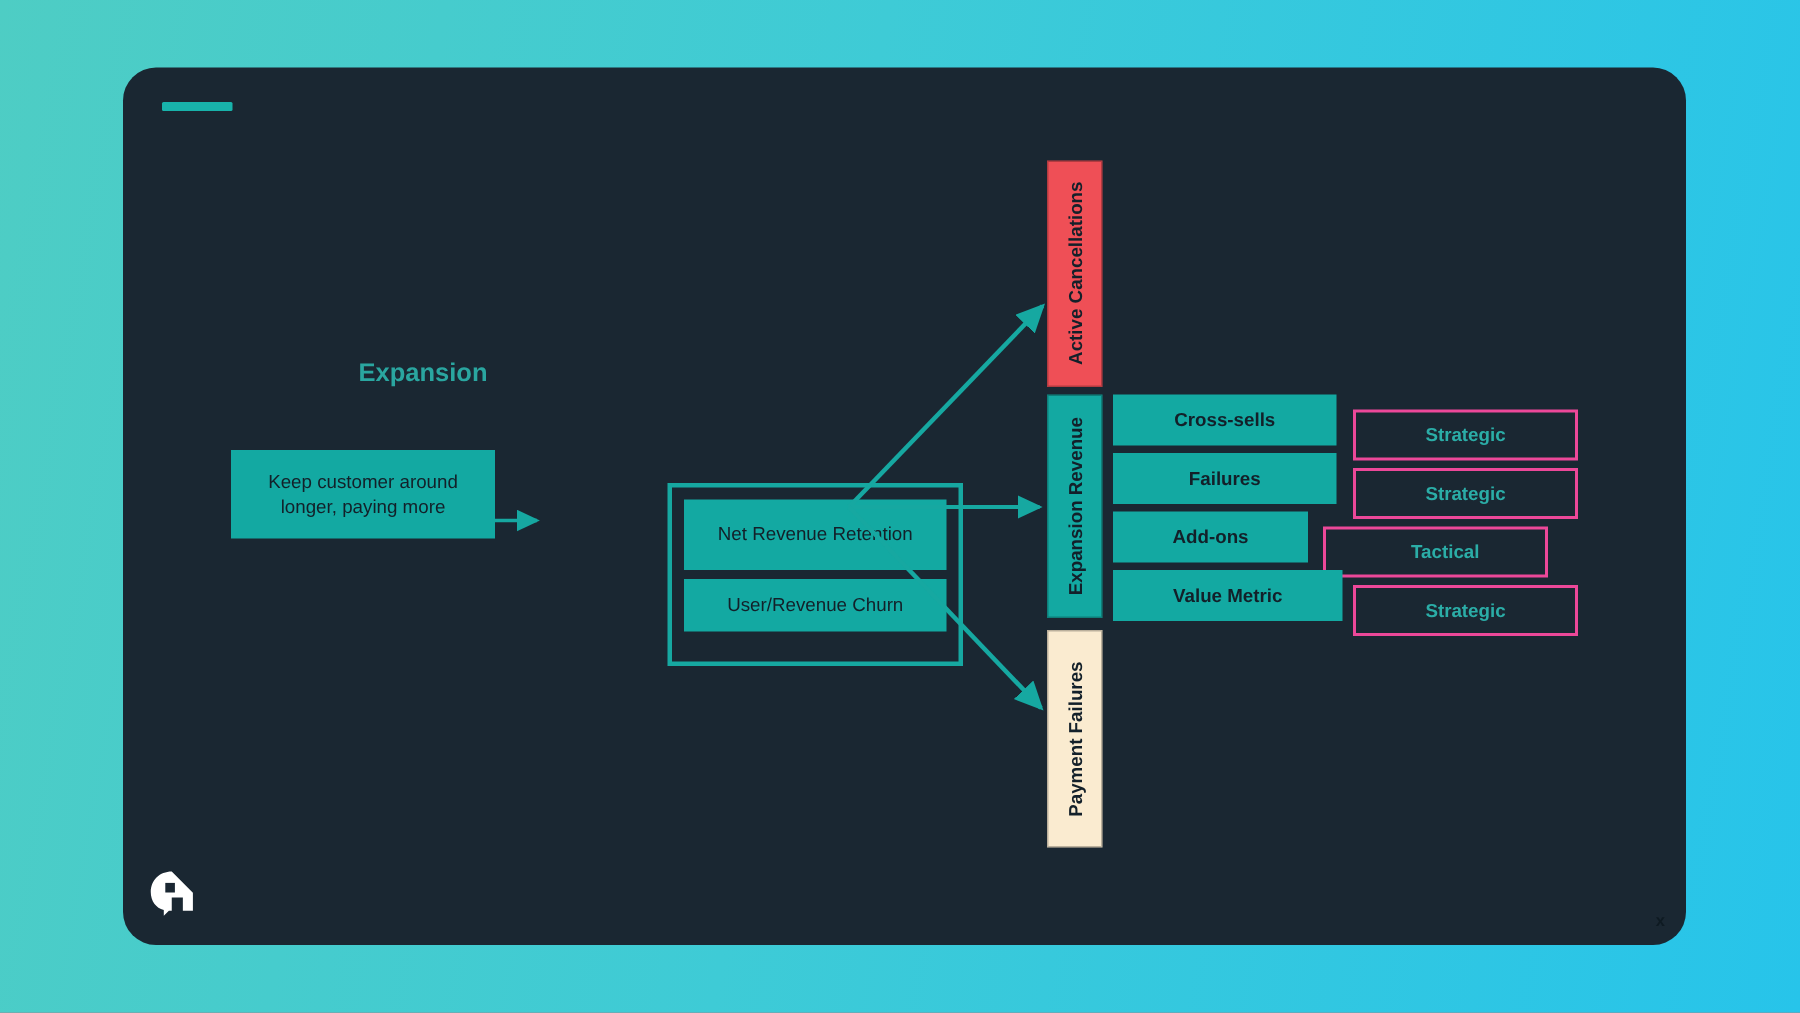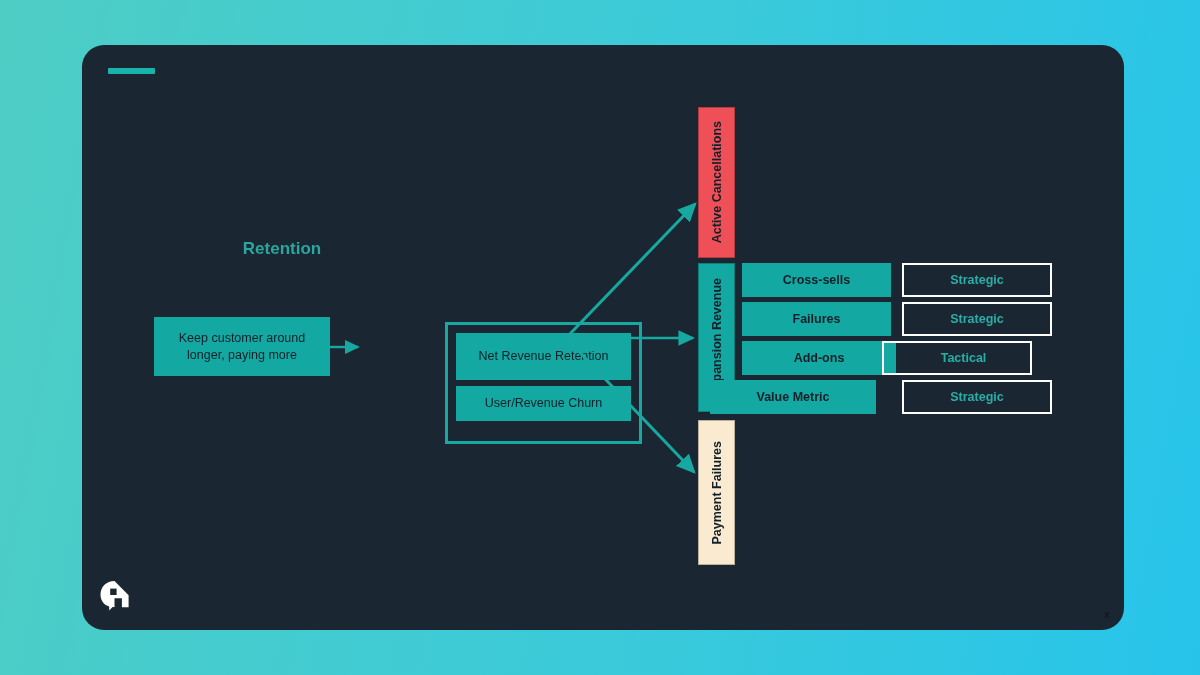--- a/index.html
+++ b/index.html
@@ -85,29 +85,30 @@
     font-size: 12.5px;
     line-height: 1.35;
     box-sizing: border-box;
   }
   .fill-box.strong { font-weight: bold; }
 
   
   .outline-box {
     position: absolute;
     background: transparent;
-    border: 2px solid #ffffff;
+    border: 2px solid #ec4899;
     color: #2bada7;
     display: flex;
     align-items: center;
     justify-content: center;
     text-align: center;
     font-size: 12.5px;
     font-weight: bold;
     box-sizing: border-box;
+    margin-top: 10px;
   }
 
   
   #measured-group {
     position: absolute;
     left: 363px;
     top: 277px;
     width: 197px;
     height: 122px;
     border: 3px solid #16a8a1;
@@ -152,23 +153,23 @@
     <div id="accent-dash"></div>
 
     <svg id="logo-mark" viewBox="0 0 42 42">
       <path d="M20.5 7 C12.5 7 6.5 12.8 6.5 20.6 C6.5 26.6 10 31.3 15.2 32.6 L15.2 36.5 L18.6 33.1 C19.2 33.2 19.8 33.2 20.5 33.2 L20.5 7 Z
                M20.5 7 L34.6 21.2 L34.6 33.2 L27.9 33.2 L27.9 24.3 L20.5 24.3 L20.5 7 Z" fill="#ffffff"></path>
       <rect x="16.2" y="14.6" width="6.4" height="6.4" fill="#1a2732"></rect>
     </svg>
 
     <div id="corner-x">x</div>
 
-    <div class="heading" style="left:118px; top:194px; width:164px;">Retention</div>
-
-    <div class="fill-box" style="left:72px; top:272px; width:176px; height:59px; padding:0 10px;">Keep customer around longer, paying more</div>
+    <div class="heading" style="left:118px; top:194px; width:164px;">Expansion</div>
+
+    <div class="fill-box" style="left:72px; top:255px; width:176px; height:59px; padding:0 10px;">Keep customer around longer, paying more</div>
 
 
     <div id="measured-group">
       <div class="fill-box" style="left:8px; top:8px; width:175px; height:47px;">Net Revenue Retention</div>
       <div class="fill-box" style="left:8px; top:61px; width:175px; height:35px;">User/Revenue Churn</div>
     </div>
 
     <div class="vbar" style="left:616px; top:62px; width:37px; height:151px; background:#ef4f56;">
       <span>Active Cancellations</span>
     </div>
@@ -180,24 +181,24 @@
     <div class="vbar" style="left:616px; top:375px; width:37px; height:145px; background:#faebd0;">
       <span>Payment Failures</span>
     </div>
 
     <div class="fill-box strong" style="left:660px; top:218px; width:149px; height:34px;">Cross-sells</div>
     <div class="outline-box" style="left:820px; top:218px; width:150px; height:34px;">Strategic</div>
 
     <div class="fill-box strong" style="left:660px; top:257px; width:149px; height:34px;">Failures</div>
     <div class="outline-box" style="left:820px; top:257px; width:150px; height:34px;">Strategic</div>
 
-    <div class="fill-box strong" style="left:660px; top:296px; width:154px; height:34px;">Add-ons</div>
+    <div class="fill-box strong" style="left:660px; top:296px; width:130px; height:34px;">Add-ons</div>
     <div class="outline-box" style="left:800px; top:296px; width:150px; height:34px;padding-left:13px;">Tactical</div>
 
-    <div class="fill-box strong" style="left:628px; top:335px; width:166px; height:34px;">Value Metric</div>
+    <div class="fill-box strong" style="left:660px; top:335px; width:153px; height:34px;">Value Metric</div>
     <div class="outline-box" style="left:820px; top:335px; width:150px; height:34px;">Strategic</div>
 
   </div>
 
   <svg id="arrow-layer" viewBox="0 0 1200 675">
     <defs>
       <marker id="ah" markerWidth="7" markerHeight="7" refX="5.6" refY="3" orient="auto">
         <path d="M0,0 L6.4,3 L0,6 Z" fill="#16a8a1"></path>
       </marker>
     </defs>

